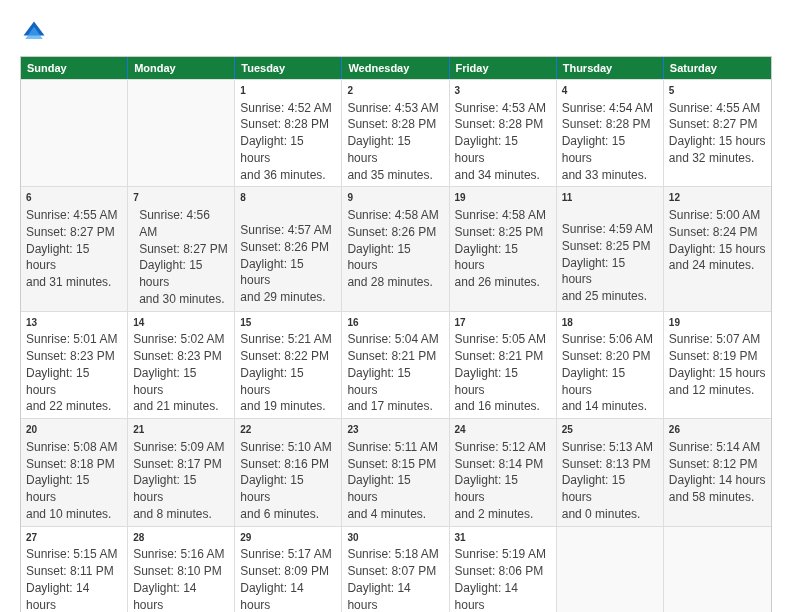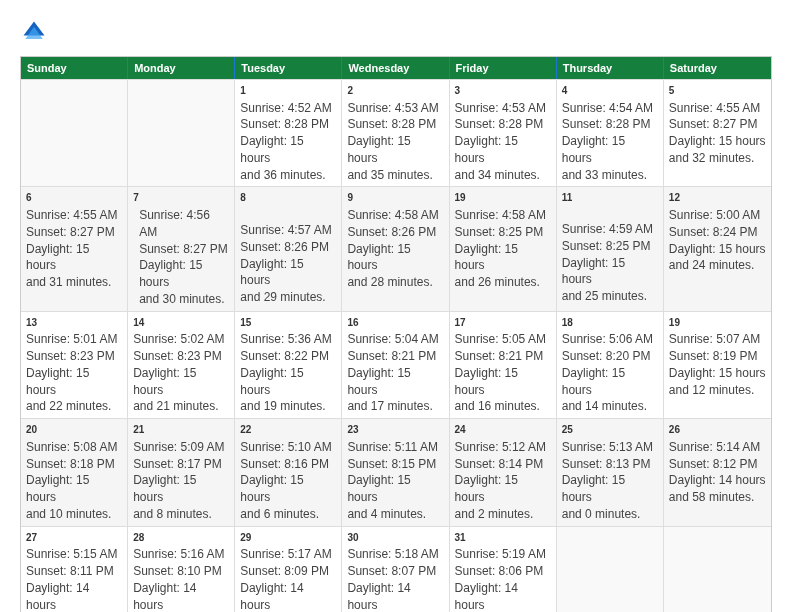--- a/index.html
+++ b/index.html
@@ -248,21 +248,21 @@
           </div>
           <div class="cal-cell">
             <span class="day-num">14</span>
             <div class="cell-text" style="white-space: pre-line;">Sunrise: 5:02 AM
 Sunset: 8:23 PM
 Daylight: 15 hours
 and 21 minutes.</div>
           </div>
           <div class="cal-cell">
             <span class="day-num">15</span>
-            <div class="cell-text" style="white-space: pre-line;">Sunrise: 5:36 AM
+            <div class="cell-text" style="white-space: pre-line;">Sunrise: 5:21 AM
 Sunset: 8:22 PM
 Daylight: 15 hours
 and 19 minutes.</div>
           </div>
           <div class="cal-cell">
             <span class="day-num">16</span>
             <div class="cell-text" style="white-space: pre-line;">Sunrise: 5:04 AM
 Sunset: 8:21 PM
 Daylight: 15 hours
 and 17 minutes.</div>

